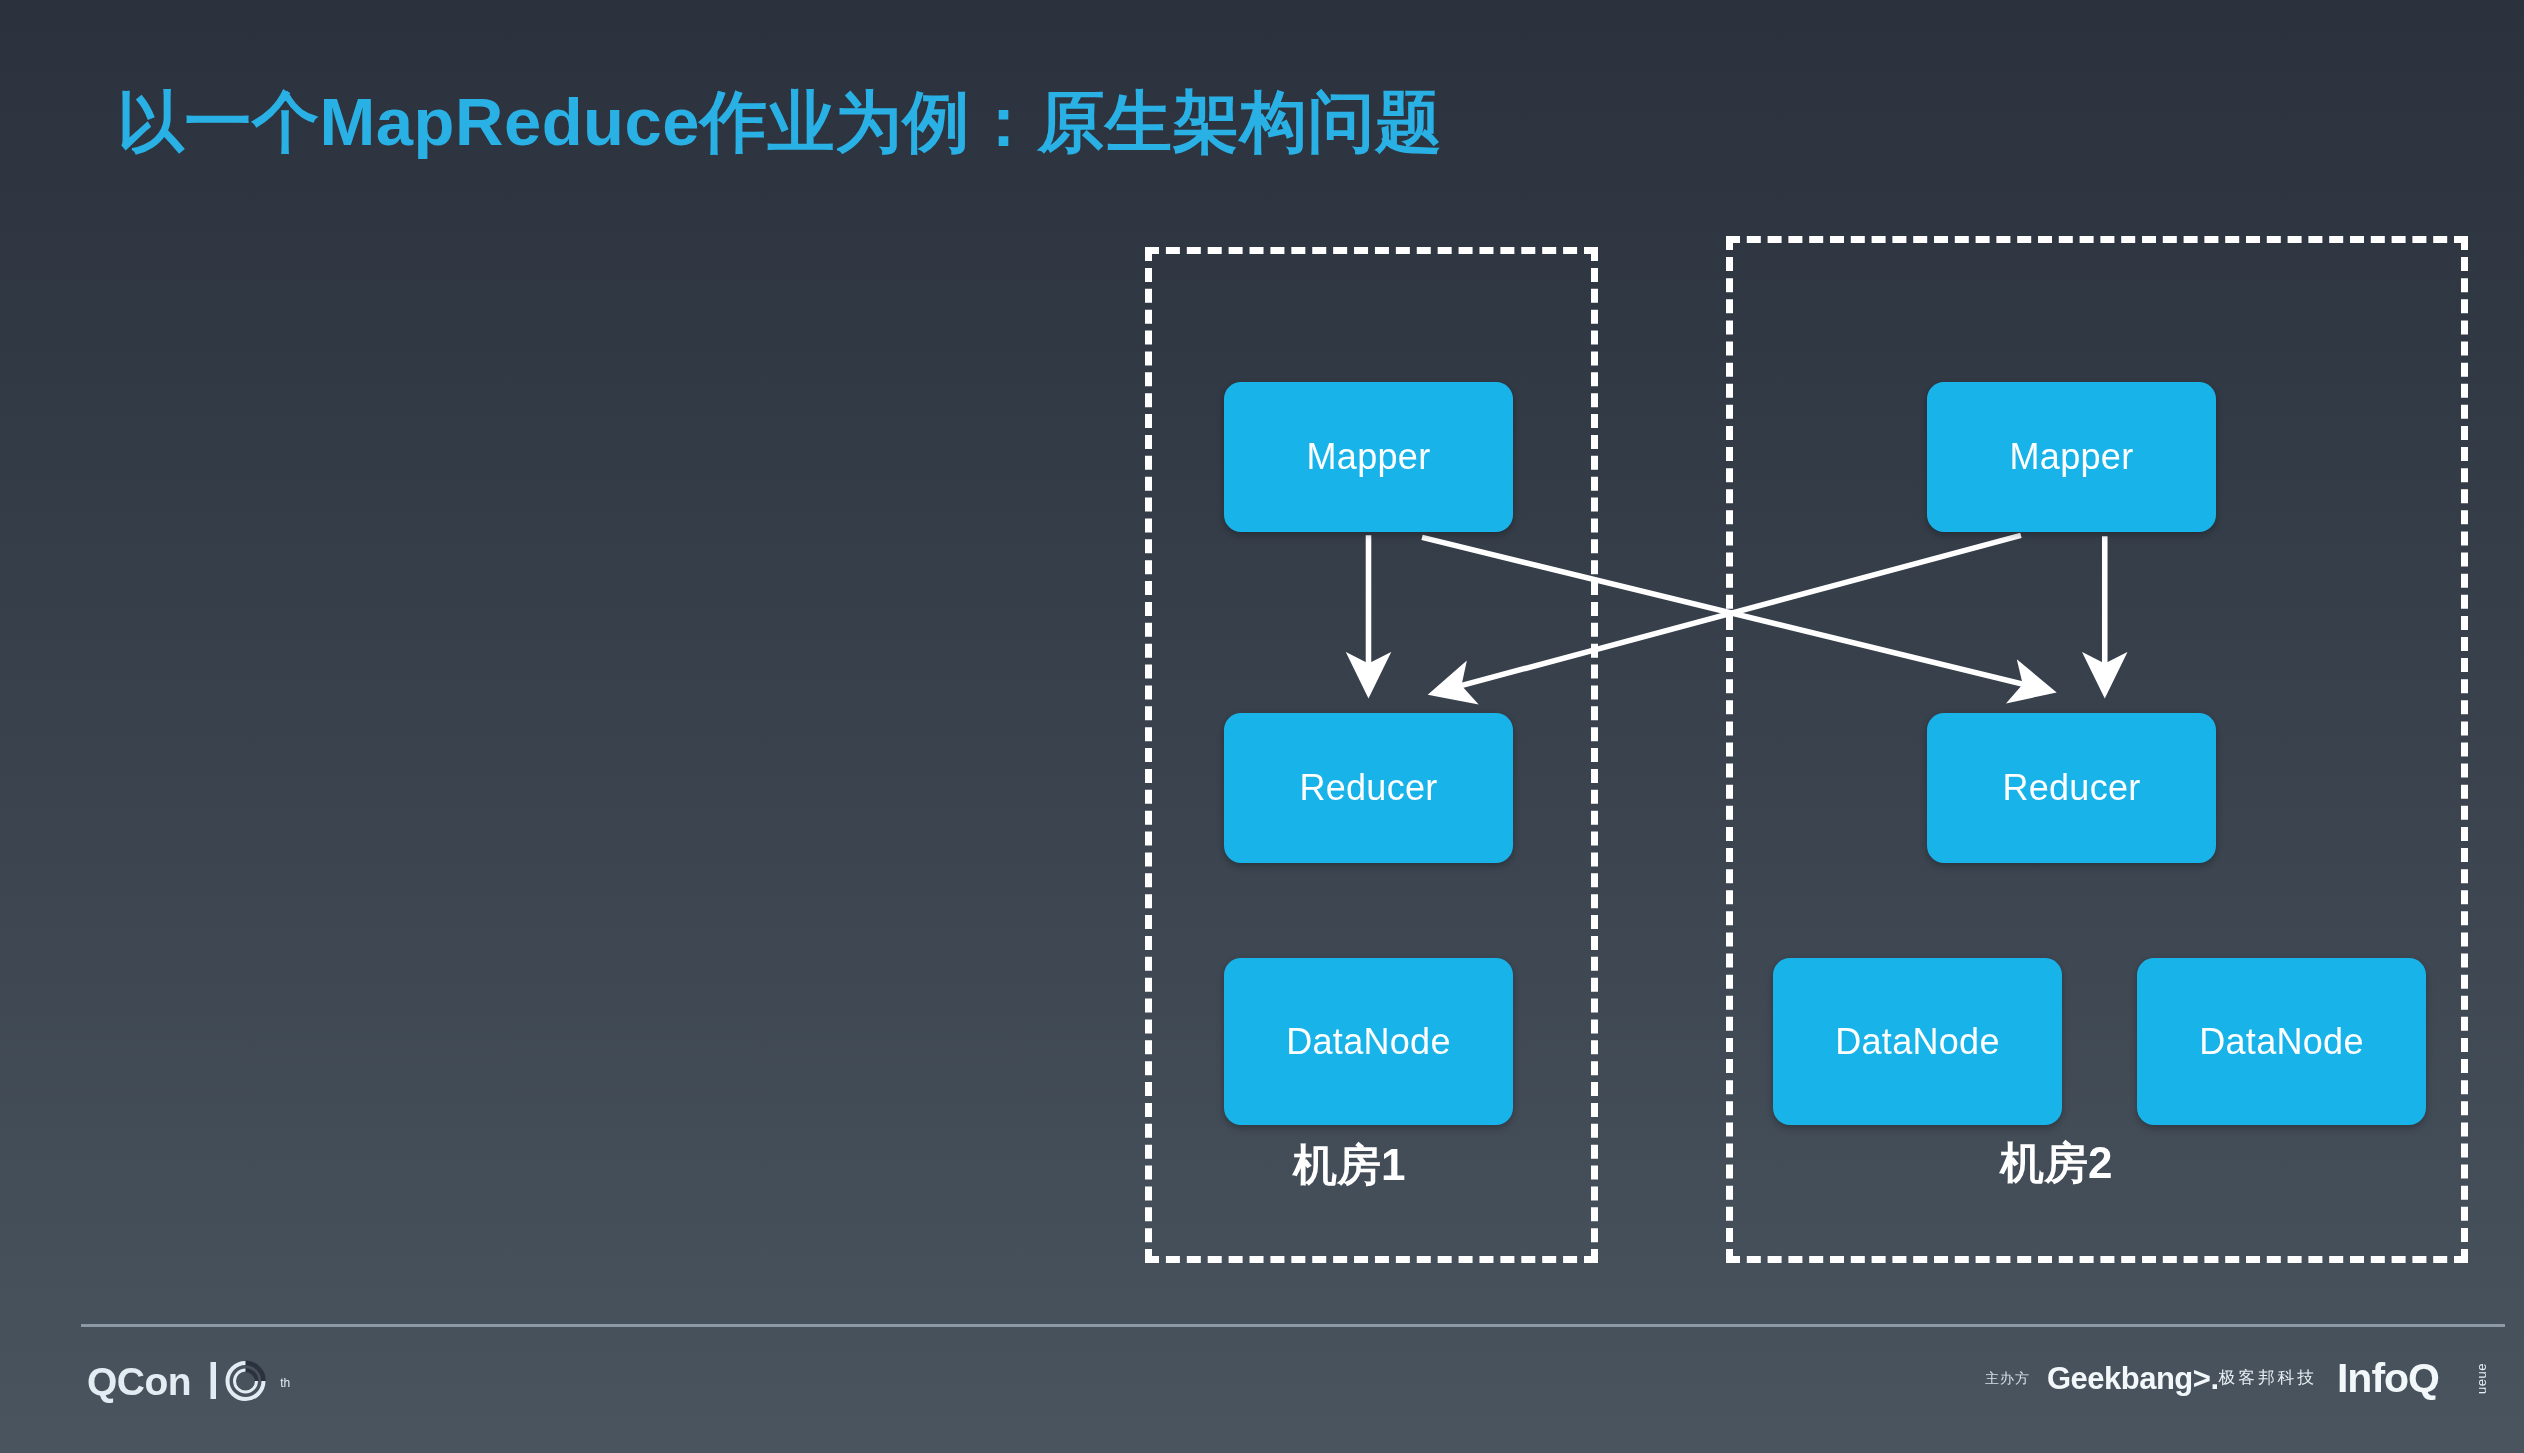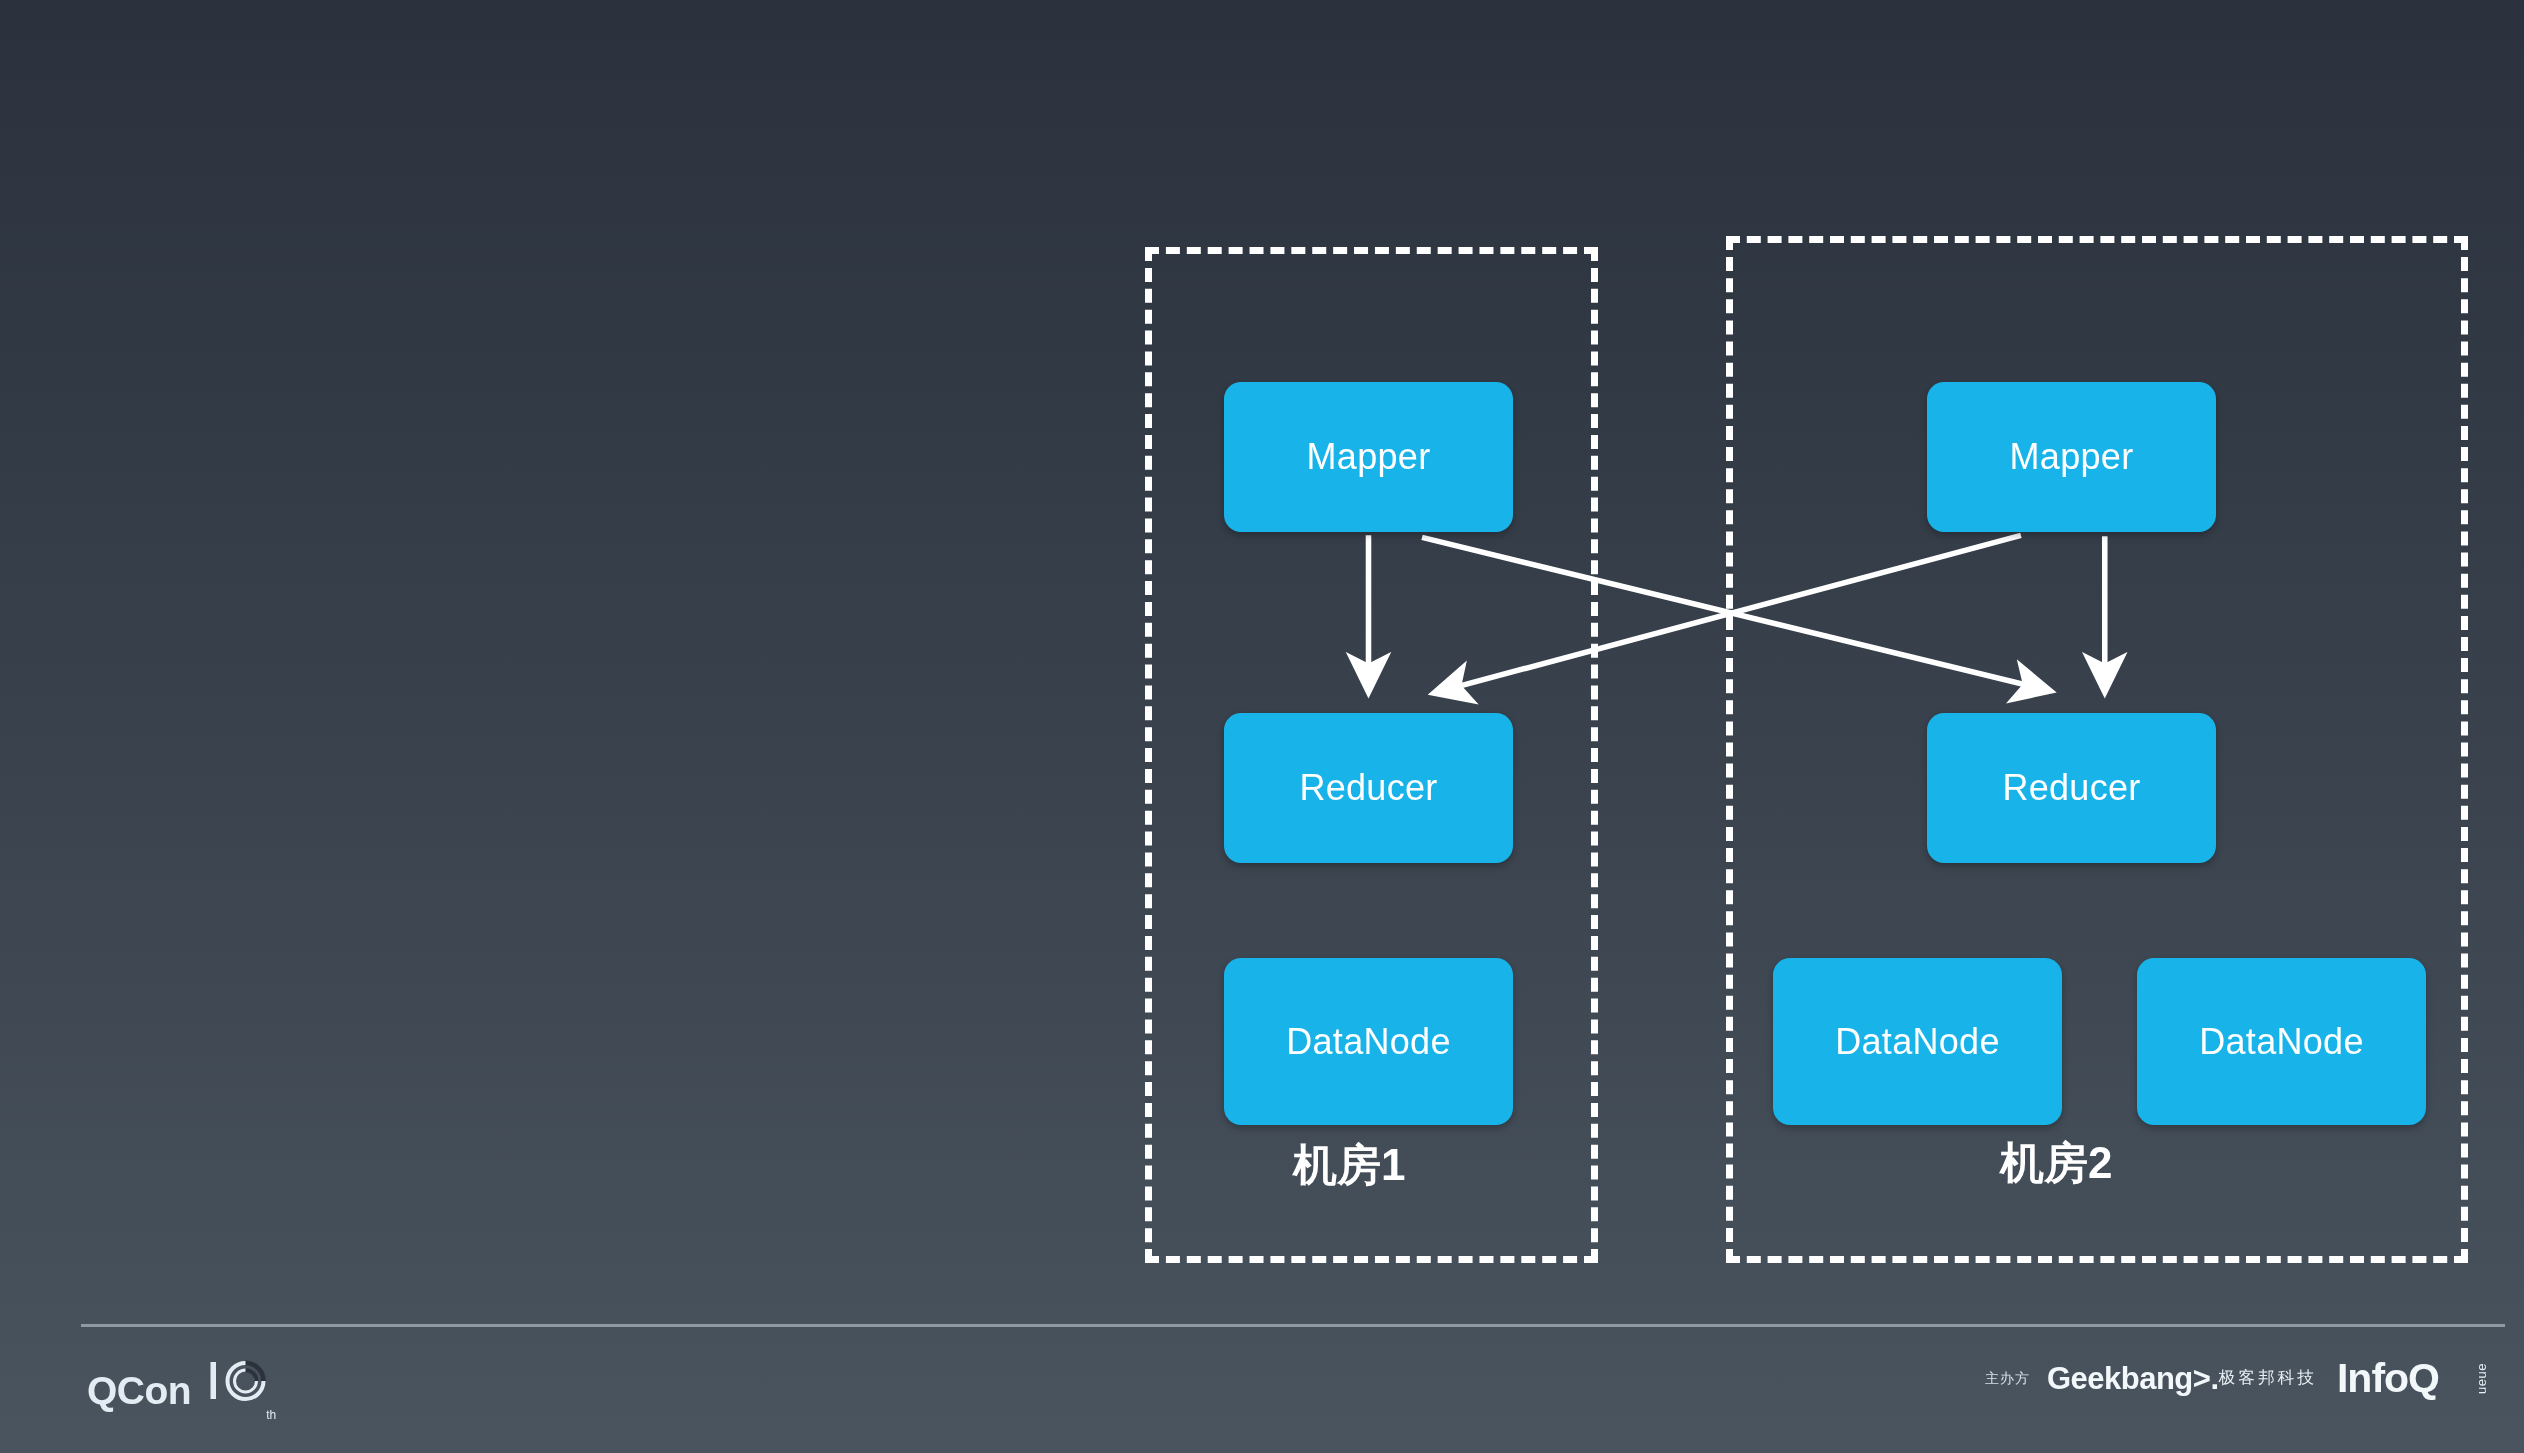--- a/index.html
+++ b/index.html
@@ -117,21 +117,21 @@
     align-items: center;
     gap: 18px;
   }
   #qcon-word {
     color: #e3ecf2;
     font-size: 39px;
     font-weight: bold;
     letter-spacing: -0.5px;
     line-height: 1;
   }
-  .qcon-mark { display: flex; align-items: flex-end; gap: 4px; flex-direction: column; }
+  .qcon-mark { display: flex; align-items: center; gap: 4px; }
   #qcon-th {
     color: #e3ecf2;
     font-size: 12px;
     line-height: 1;
     margin-top: 3px;
   }
 
   #footer-right {
     position: absolute;
     right: 96px;
@@ -179,20 +179,21 @@
     letter-spacing: 0.5px;
     margin-left: 1px;
     margin-top: 5px;
   }
 </style>
 </head>
 <body>
 
 <div id="slide">
 
+  <h1 id="title">以一个MapReduce作业为例：原生架构问题</h1>
 
 
   <div class="room" id="room-left"></div>
   <div class="room" id="room-right"></div>
 
   <svg id="arrows" viewBox="0 0 5119 2879" preserveAspectRatio="none" xmlns="http://www.w3.org/2000/svg">
     <defs>
       <marker id="ah" markerWidth="9" markerHeight="9" refX="7.2" refY="4.5" orient="auto" markerUnits="strokeWidth">
         <path d="M0,0.4 L8.4,4.5 L0,8.6 L2.1,4.5 Z" fill="#ffffff"></path>
       </marker>

